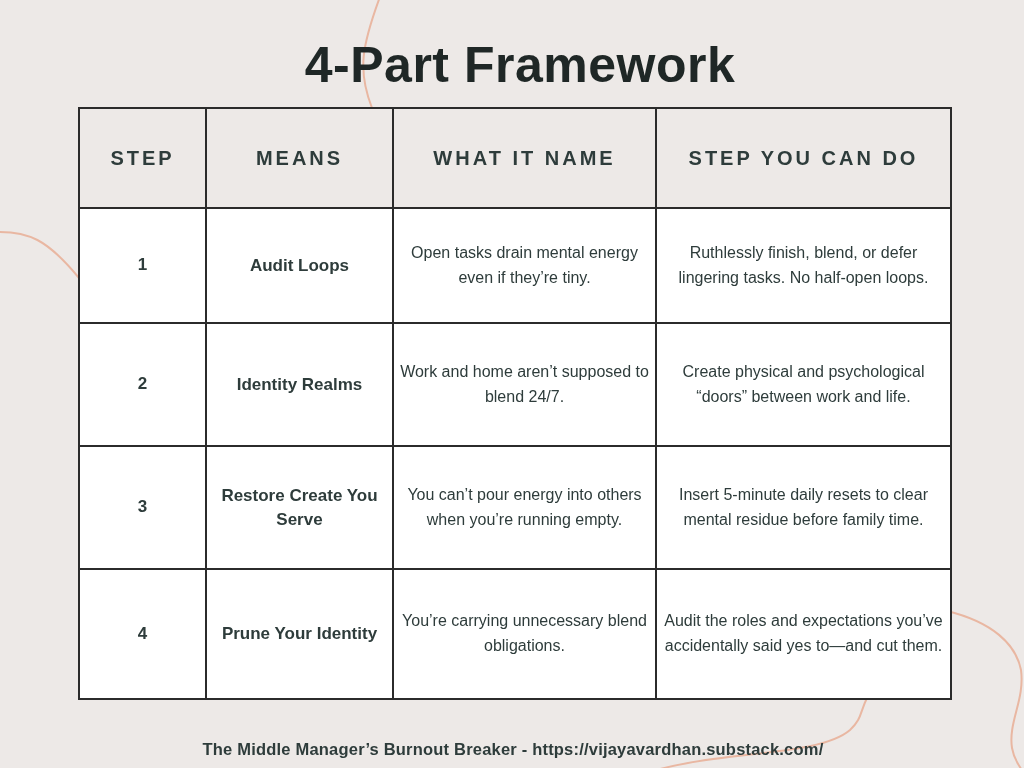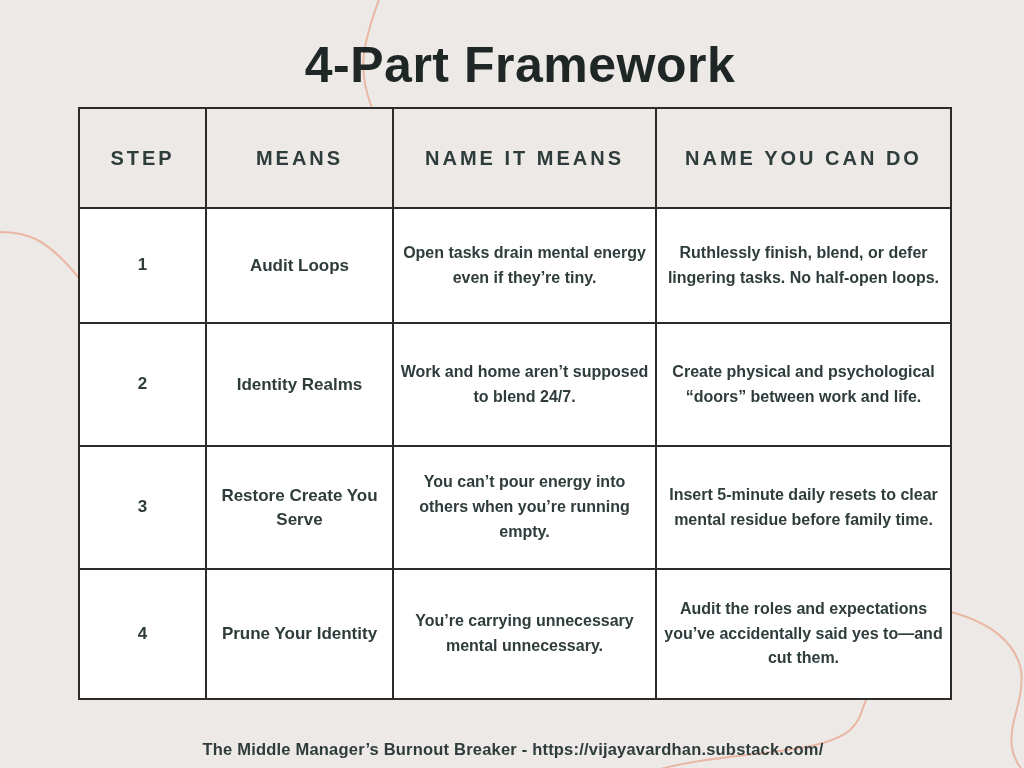--- a/index.html
+++ b/index.html
@@ -42,21 +42,21 @@
   }
   thead tr{height:100px;}
   th{
     font-size:20px;font-weight:700;
     letter-spacing:3px;
     color:var(--text);
     background:transparent;
   }
   td{
     background:var(--cell);
-    font-size:16px;font-weight:700;
+    font-size:16px;font-weight:400;
     line-height:1.55;
     color:var(--text);
   }
   td.cell-step{font-size:17px;font-weight:700;}
   td.cell-name{font-size:17px;font-weight:700;line-height:1.4;}
   tr.r1{height:115px;}
   tr.r2{height:123px;}
   tr.r3{height:123px;}
   tr.r4{height:130px;}
   .footer{
@@ -87,22 +87,22 @@
     <colgroup>
       <col style="width:127px">
         <col style="width:187px">
         <col style="width:263px">
         <col style="width:295px">
     </colgroup>
     <thead>
       <tr>
         <th>STEP</th>
         <th>MEANS</th>
-        <th>NAME IT MEANS</th>
-        <th>NAME YOU CAN DO</th>
+        <th>WHAT IT NAME</th>
+        <th>STEP YOU CAN DO</th>
       </tr>
     </thead>
     <tbody>
       <tr class="r1">
         <td class="cell-step">1</td>
         <td class="cell-name">Audit Loops</td>
         <td class="cell-means">Open tasks drain mental energy even if they’re tiny.</td>
         <td class="cell-action">Ruthlessly finish, blend, or defer lingering tasks. No half-open loops.</td>
       </tr>
       <tr class="r2">
@@ -113,21 +113,21 @@
       </tr>
       <tr class="r3">
         <td class="cell-step">3</td>
         <td class="cell-name">Restore Create You Serve</td>
         <td class="cell-means">You can’t pour energy into others when you’re running empty.</td>
         <td class="cell-action">Insert 5-minute daily resets to clear mental residue before family time.</td>
       </tr>
       <tr class="r4">
         <td class="cell-step">4</td>
         <td class="cell-name">Prune Your Identity</td>
-        <td class="cell-means">You’re carrying unnecessary mental unnecessary.</td>
+        <td class="cell-means">You’re carrying unnecessary blend obligations.</td>
         <td class="cell-action">Audit the roles and expectations you’ve accidentally said yes to—and cut them.</td>
       </tr>
     </tbody>
   </table>
 
   <div class="footer">The Middle Manager’s Burnout Breaker  - https://vijayavardhan.substack.com/</div>
 
 </div>
 
 </body></html>

